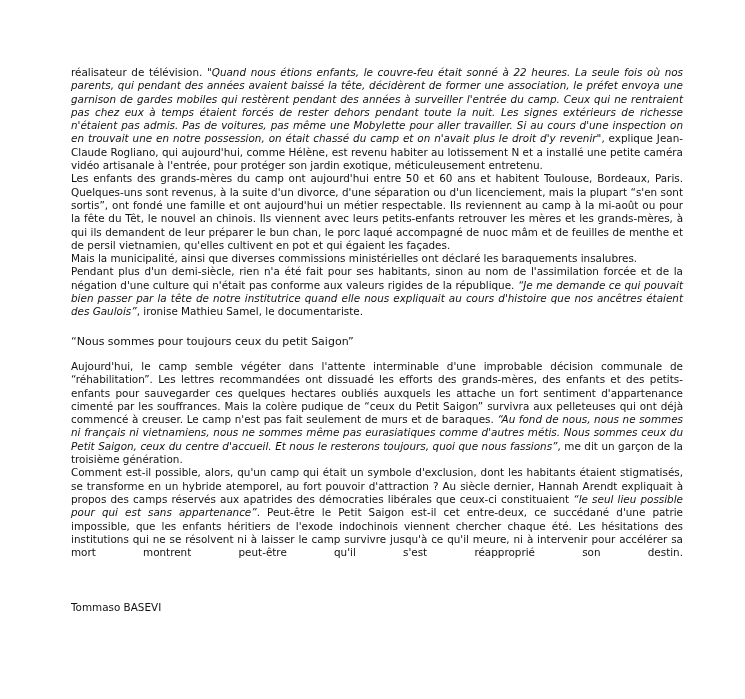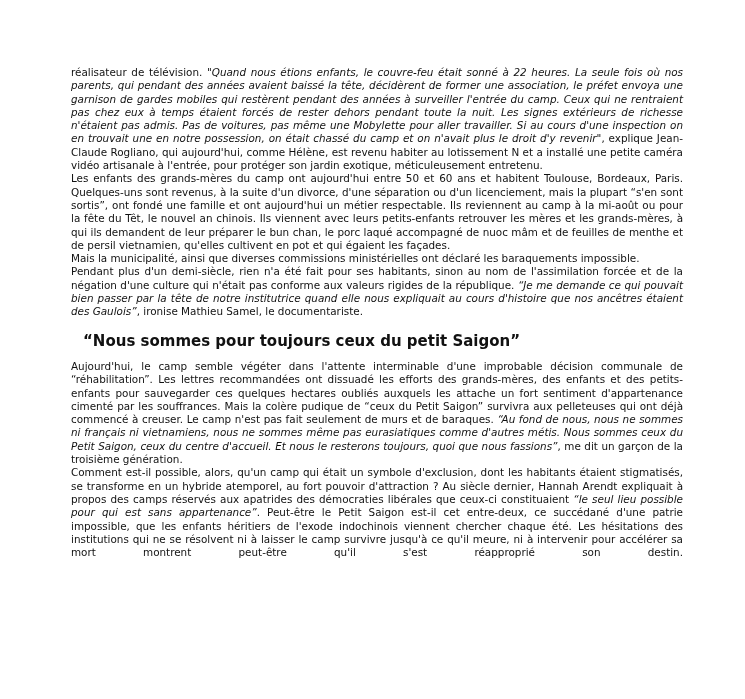--- a/index.html
+++ b/index.html
@@ -10,35 +10,36 @@
     top: 66px;
     width: 612px;
     font-family: "DejaVu Sans", sans-serif;
     font-size: 10.4px;
     line-height: 13.3px;
     color: #111111;
   }
   .para { margin: 0; text-align: justify; }
   .para.last { text-align-last: justify; }
   .heading {
-    font-weight: bold;
-    font-size: 15px;
-    margin: 16px 0 12px 12px;
+    font-weight: normal;
+    font-size: 11px;
+    margin: 16px 0 12px 0;
     color: #111111;
   }
   em { font-style: italic; }
   .signature { margin-top: 42px; }
 </style>
 </head>
 <body>
 
 <div class="page">
   <p class="para"><span>réalisateur de télévision. </span><em>"Quand nous étions enfants, le couvre-feu était sonné à 22 heures. La seule fois où nos parents, qui pendant des années avaient baissé la tête, décidèrent de former une association, le préfet envoya une garnison de gardes mobiles qui restèrent pendant des années à surveiller l'entrée du camp. Ceux qui ne rentraient pas chez eux à temps étaient forcés de rester dehors pendant toute la nuit. Les signes extérieurs de richesse n'étaient pas admis. Pas de voitures, pas même une Mobylette pour aller travailler. Si au cours d'une inspection on en trouvait une en notre possession, on était chassé du camp et on n'avait plus le droit d'y revenir"</em><span>, explique Jean-Claude Rogliano, qui aujourd'hui, comme Hélène, est revenu habiter au lotissement N et a installé une petite caméra vidéo artisanale à l'entrée, pour protéger son jardin exotique, méticuleusement entretenu.</span></p>
   <p class="para"><span>Les enfants des grands-mères du camp ont aujourd'hui entre 50 et 60 ans et habitent Toulouse, Bordeaux, Paris. Quelques-uns sont revenus, à la suite d'un divorce, d'une séparation ou d'un licenciement, mais la plupart “s'en sont sortis”, ont fondé une famille et ont aujourd'hui un métier respectable. Ils reviennent au camp à la mi-août ou pour la fête du Têt, le nouvel an chinois. Ils viennent avec leurs petits-enfants retrouver les mères et les grands-mères, à qui ils demandent de leur préparer le bun chan, le porc laqué accompagné de nuoc mâm et de feuilles de menthe et de persil vietnamien, qu'elles cultivent en pot et qui égaient les façades.</span></p>
-  <p class="para"><span>Mais la municipalité, ainsi que diverses commissions ministérielles ont déclaré les baraquements impossible.</span></p>
+  <p class="para"><span>Mais la municipalité, ainsi que diverses commissions ministérielles ont déclaré les baraquements insalubres.</span></p>
   <p class="para"><span>Pendant plus d'un demi-siècle, rien n'a été fait pour ses habitants, sinon au nom de l'assimilation forcée et de la négation d'une culture qui n'était pas conforme aux valeurs rigides de la république. </span><em>“Je me demande ce qui pouvait bien passer par la tête de notre institutrice quand elle nous expliquait au cours d'histoire que nos ancêtres étaient des Gaulois”</em><span>, ironise Mathieu Samel, le documentariste.</span></p>
 
   <div class="heading">“Nous sommes pour toujours ceux du petit Saigon”</div>
 
   <p class="para"><span>Aujourd'hui, le camp semble végéter dans l'attente interminable d'une improbable décision communale de “réhabilitation”. Les lettres recommandées ont dissuadé les efforts des grands-mères, des enfants et des petits-enfants pour sauvegarder ces quelques hectares oubliés auxquels les attache un fort sentiment d'appartenance cimenté par les souffrances. Mais la colère pudique de “ceux du Petit Saigon” survivra aux pelleteuses qui ont déjà commencé à creuser. Le camp n'est pas fait seulement de murs et de baraques. </span><em>“Au fond de nous, nous ne sommes ni français ni vietnamiens, nous ne sommes même pas eurasiatiques comme d'autres métis. Nous sommes ceux du Petit Saigon, ceux du centre d'accueil. Et nous le resterons toujours, quoi que nous fassions”</em><span>, me dit un garçon de la troisième génération.</span></p>
   <p class="para last"><span>Comment est-il possible, alors, qu'un camp qui était un symbole d'exclusion, dont les habitants étaient stigmatisés, se transforme en un hybride atemporel, au fort pouvoir d'attraction ? Au siècle dernier, Hannah Arendt expliquait à propos des camps réservés aux apatrides des démocraties libérales que ceux-ci constituaient </span><em>“le seul lieu possible pour qui est sans appartenance”</em><span>. Peut-être le Petit Saigon est-il cet entre-deux, ce succédané d'une patrie impossible, que les enfants héritiers de l'exode indochinois viennent chercher chaque été. Les hésitations des institutions qui ne se résolvent ni à laisser le camp survivre jusqu'à ce qu'il meure, ni à intervenir pour accélérer sa mort montrent peut-être qu'il s'est réapproprié son destin.</span></p>
 
+  <div class="signature">Tommaso BASEVI</div>
 </div>
 
 </body></html>

